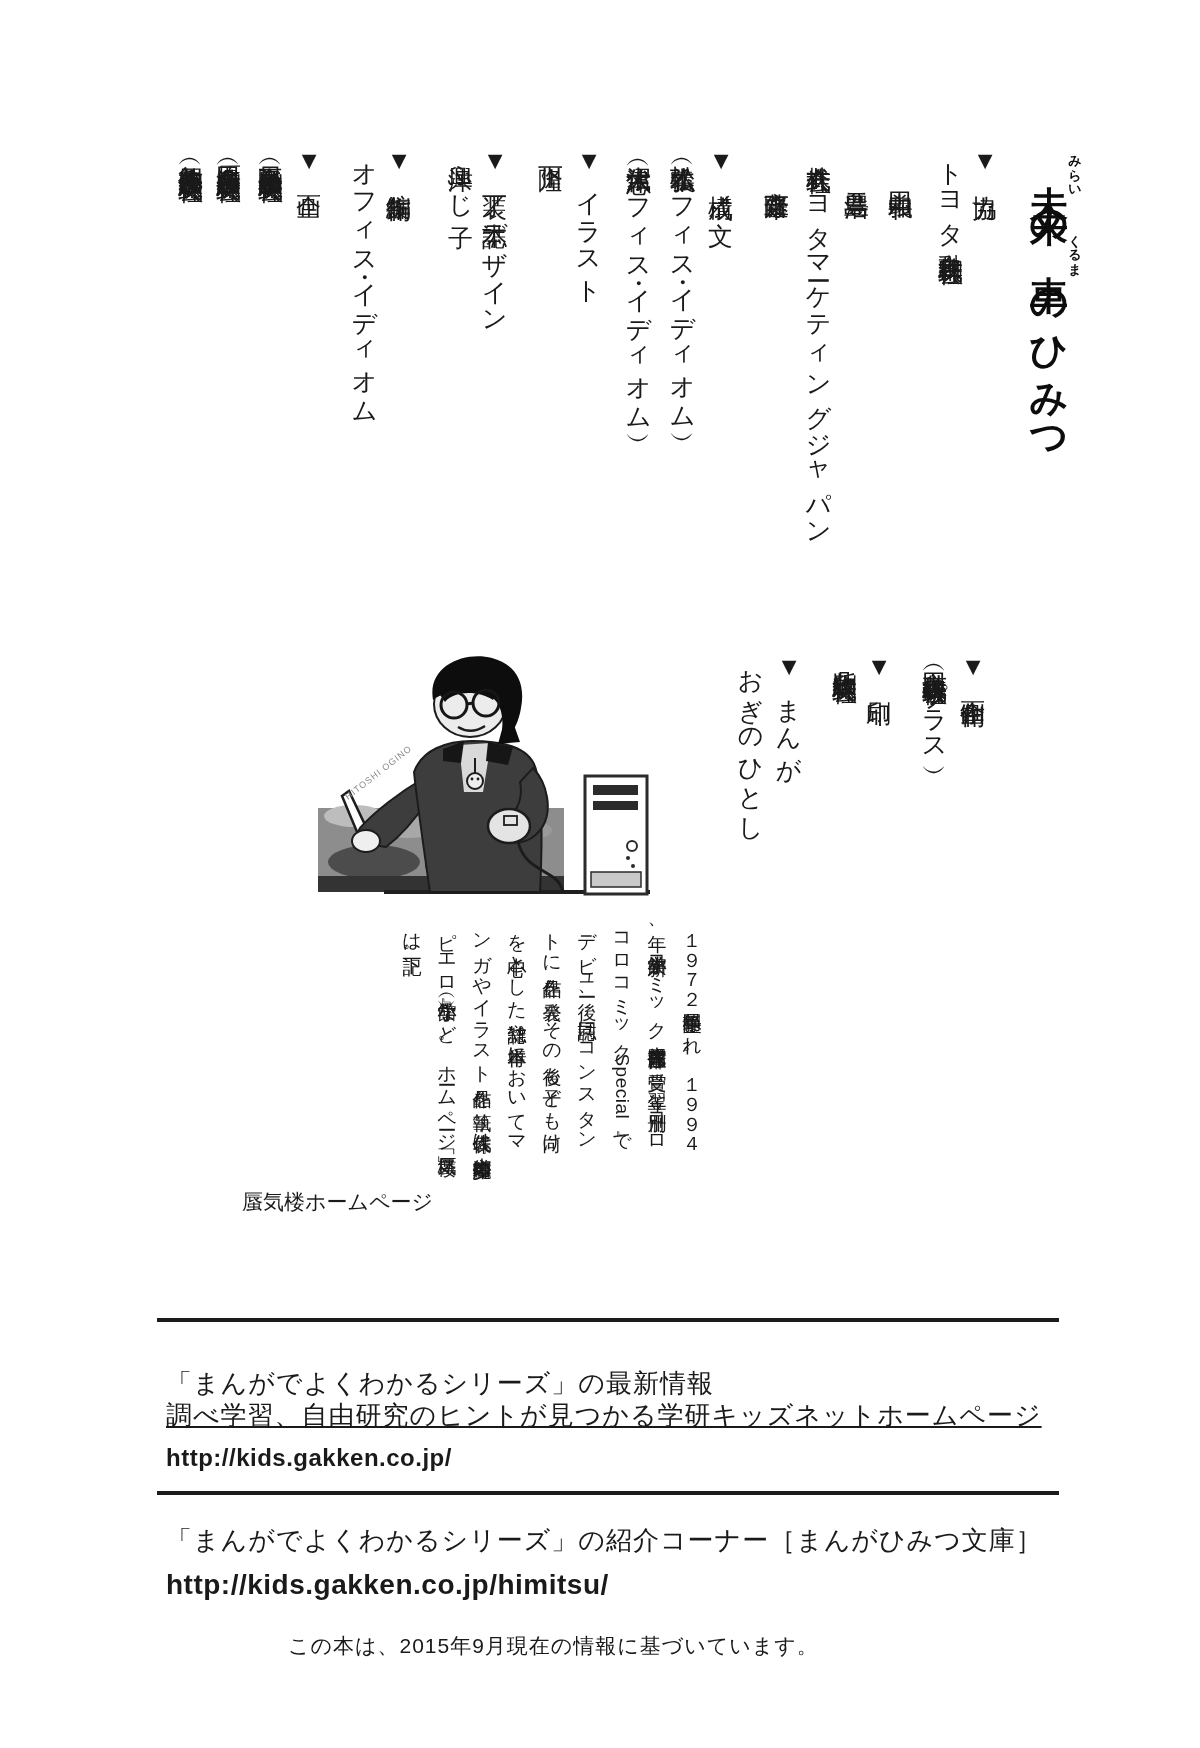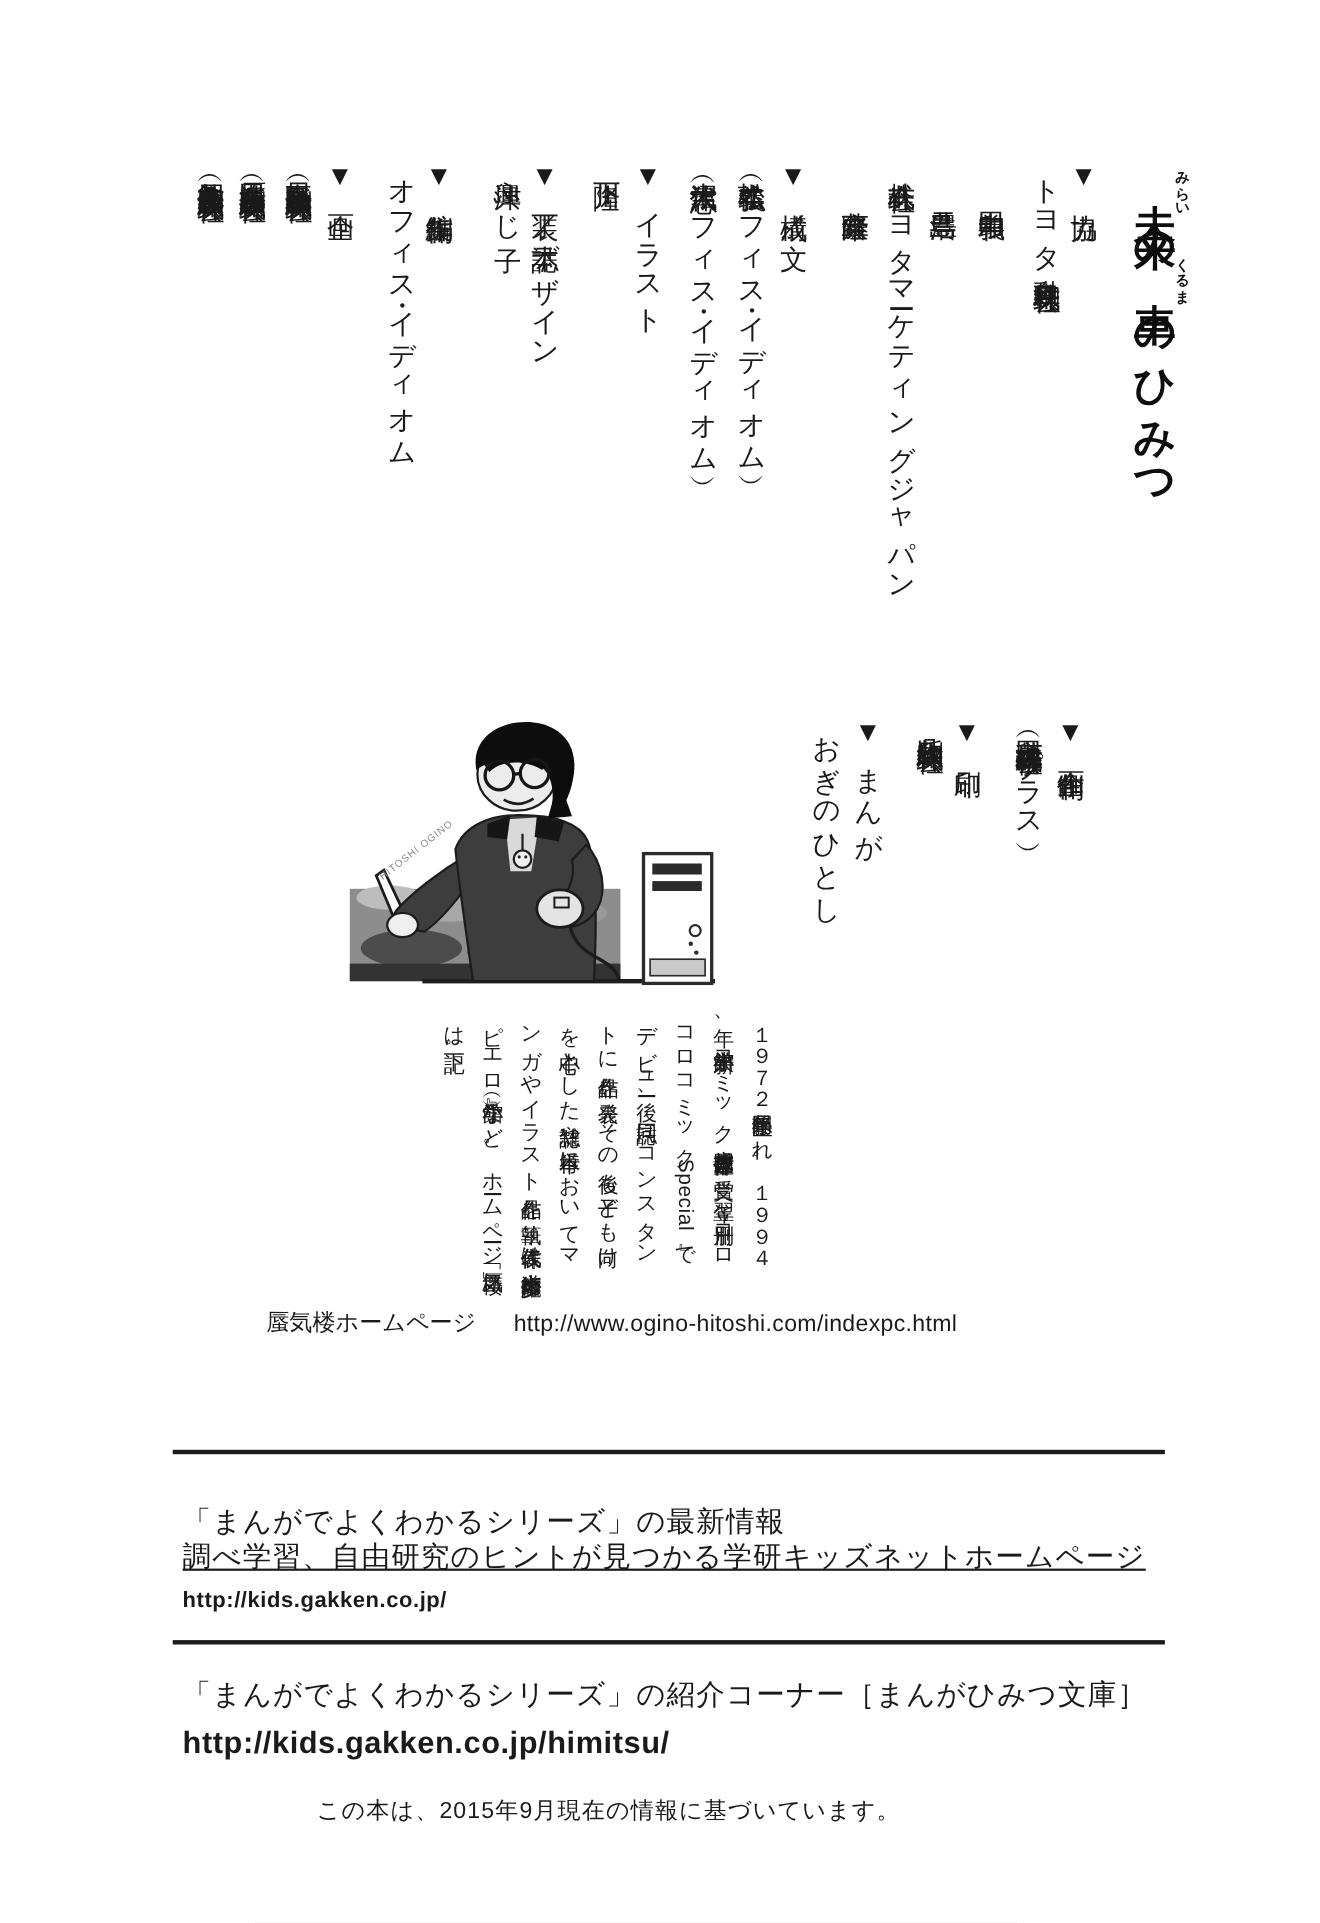--- a/index.html
+++ b/index.html
@@ -42,21 +42,21 @@
     position:absolute; left:242px; top:1188px;
     display:flex; align-items:flex-end; gap:34px; font-size:21px;
   }
   .mirage-line .url{ letter-spacing:0.3px; }
   
   .rule{ position:absolute; left:157px; width:902px; height:4px; background:#1c1c1c; }
   .rule1{ top:1318px; } .rule2{ top:1491px; }
   .f-text{ position:absolute; left:166px; font-size:26px; letter-spacing:1px; white-space:nowrap; }
   .f1-title{ top:1350px;margin-top:16px; }
   .f1-desc{ top:1398px;text-decoration:underline; }
-  .f1-url{ top:1444px; font-size:20px; font-weight:bold; letter-spacing:0.5px; }
+  .f1-url{ top:1444px; font-size:24px; font-weight:bold; letter-spacing:0.5px; }
   .f2-title{ top:1523px; }
   .f2-url{ top:1569px; font-size:28px; font-weight:bold; letter-spacing:0.5px; }
   .edition-note{ position:absolute; left:288px; top:1632px; font-size:21px; letter-spacing:1px;text-align:right; }
   .page-number{ position:absolute; left:1032px; top:1753px; font-size:30px; color:#14532d; }
 </style>
 </head>
 <body>
 
 <div class="page">
 
@@ -161,21 +161,20 @@
       <path d="M206,191 C213,224 246,218 251,242" fill="none" stroke="#1c1c1c" stroke-width="3"></path>
     </g>
 
     <text transform="translate(36,150) rotate(-38)" font-size="9" fill="#8a8a8a" letter-spacing="1">HITOSHI OGINO</text>
   </svg>
 
   <div class="bio">１９７２年静岡県生まれ。１９９４年、小学館新人コミック大賞児童部門佳作を受賞。翌年、『別冊コロコロコミックSpecial』でデビュー後、同誌にコンスタントに作品を発表。その後も子ども向けを中心とした雑誌や単行本においてマンガやイラスト作品を執筆。代表作は『大道魔術師少年ピエロ』（小学館）など。ホームページ「蜃気楼」は下記。</div>
 
   <div class="mirage-line">
     <span>蜃気楼ホームページ</span>
-    <span class="url">http://www.ogino-hitoshi.com/indexpc.html</span>
   </div>
 
   <div class="rule rule1"></div>
 
   <div class="f-text f1-title">「まんがでよくわかるシリーズ」の最新情報</div>
   <div class="f-text f1-desc">調べ学習、自由研究のヒントが見つかる学研キッズネットホームページ</div>
   <div class="f-text f1-url">http://kids.gakken.co.jp/</div>
 
   <div class="rule rule2"></div>
 

